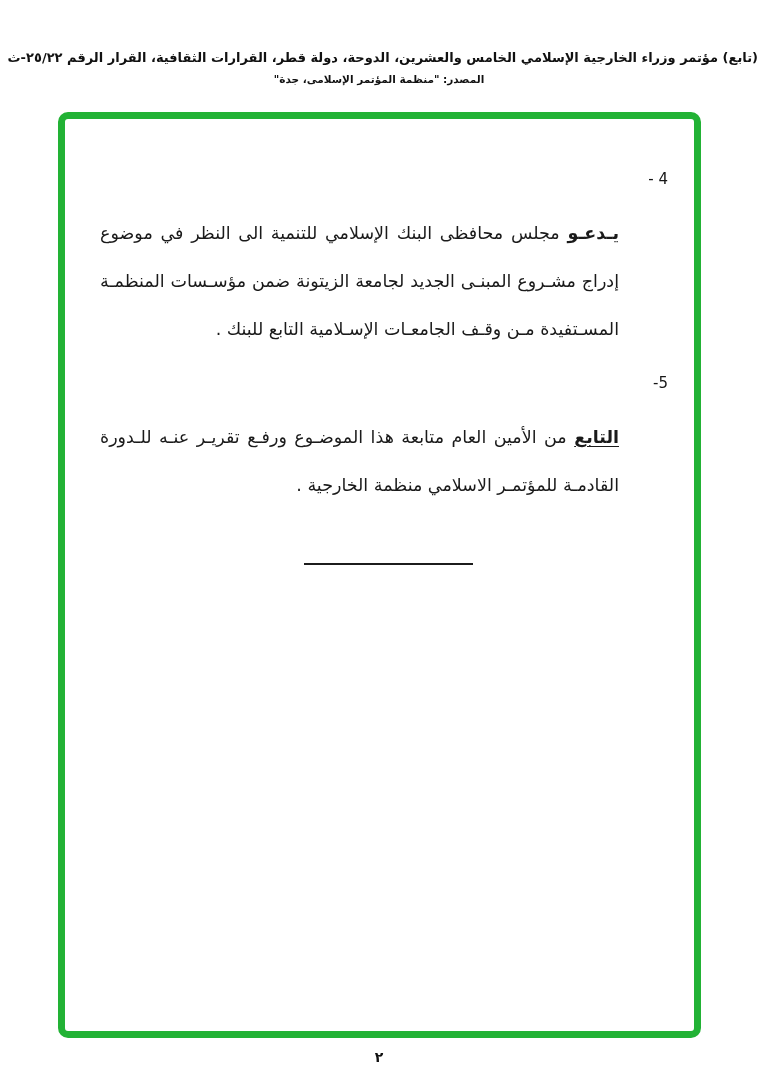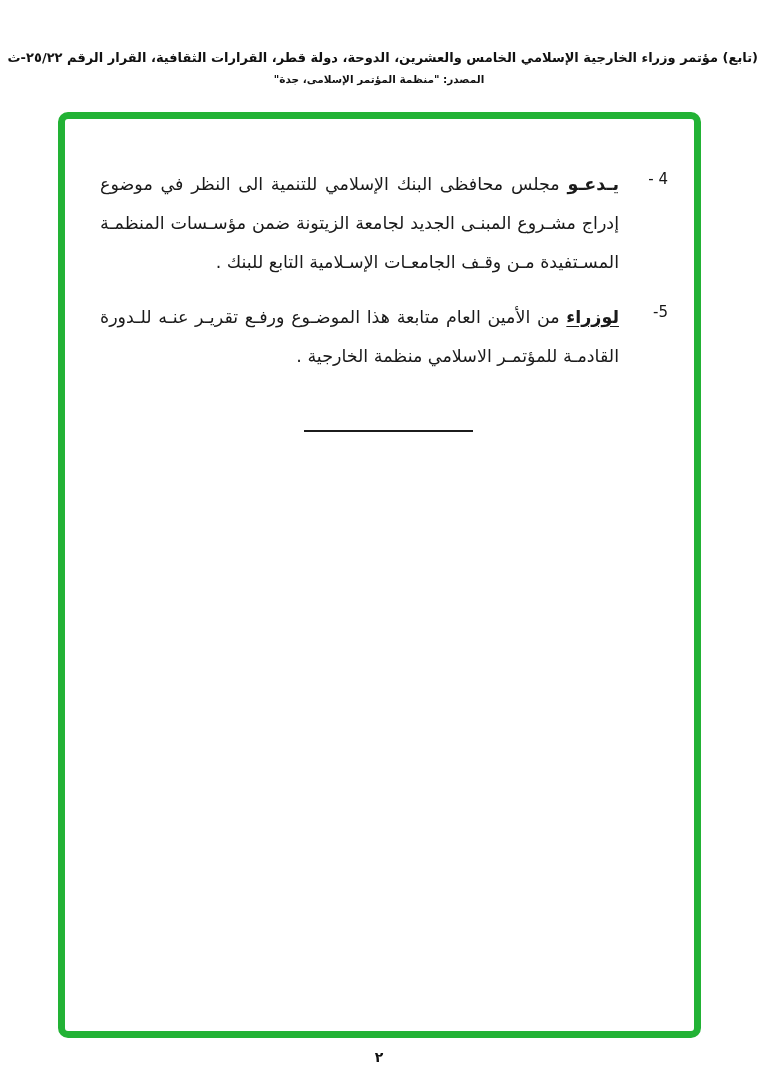--- a/index.html
+++ b/index.html
@@ -59,25 +59,26 @@
     min-width: 36px;
     font-size: 15px;
     padding-top: 5px;
     text-align: right;
     direction: rtl;
     white-space: nowrap;
   }
   .txt {
     flex: 1;
     font-size: 17.5px;
-    line-height: 39px;
+    line-height: 48px;
     text-align: justify;
     text-justify: inter-word;
     direction: rtl;
     color: #1a1a1a;
+    margin-top: 44px;
   }
   .lead { font-weight: bold; }
   .lead.underlined { text-decoration: underline; text-underline-offset: 3px; }
   
   .divider {
     width: 169px;
     border-top: 2px solid #1c1c1c;
     margin: 54px auto 0 auto;
     transform: translateX(4px);
   }
@@ -105,21 +106,21 @@
 
   <div class="frame" style="border-color: rgb(34, 178, 53);">
 
     <div class="item">
       <div class="num">4 -</div>
       <p class="txt"><span class="lead">يـدعـو</span> <span>مجلس محافظى البنك الإسلامي للتنمية الى النظر في موضوع إدراج مشـروع المبنـى الجديد لجامعة الزيتونة ضمن مؤسـسات المنظمـة المسـتفيدة مـن وقـف الجامعـات الإسـلامية التابع للبنك .</span></p>
     </div>
 
     <div class="item">
       <div class="num">5-</div>
-      <p class="txt"><span class="lead underlined">لوزراء</span> <span>من الأمين العام متابعة هذا الموضـوع ورفـع تقريـر عنـه للـدورة القادمـة للمؤتمـر الاسلامي منظمة الخارجية .</span></p>
+      <p class="txt"><span class="lead underlined">التابع</span> <span>من الأمين العام متابعة هذا الموضـوع ورفـع تقريـر عنـه للـدورة القادمـة للمؤتمـر الاسلامي منظمة الخارجية .</span></p>
     </div>
 
     <div class="divider"></div>
 
   </div>
 
   <div class="pagenum">٢</div>
 
 </div>
 

